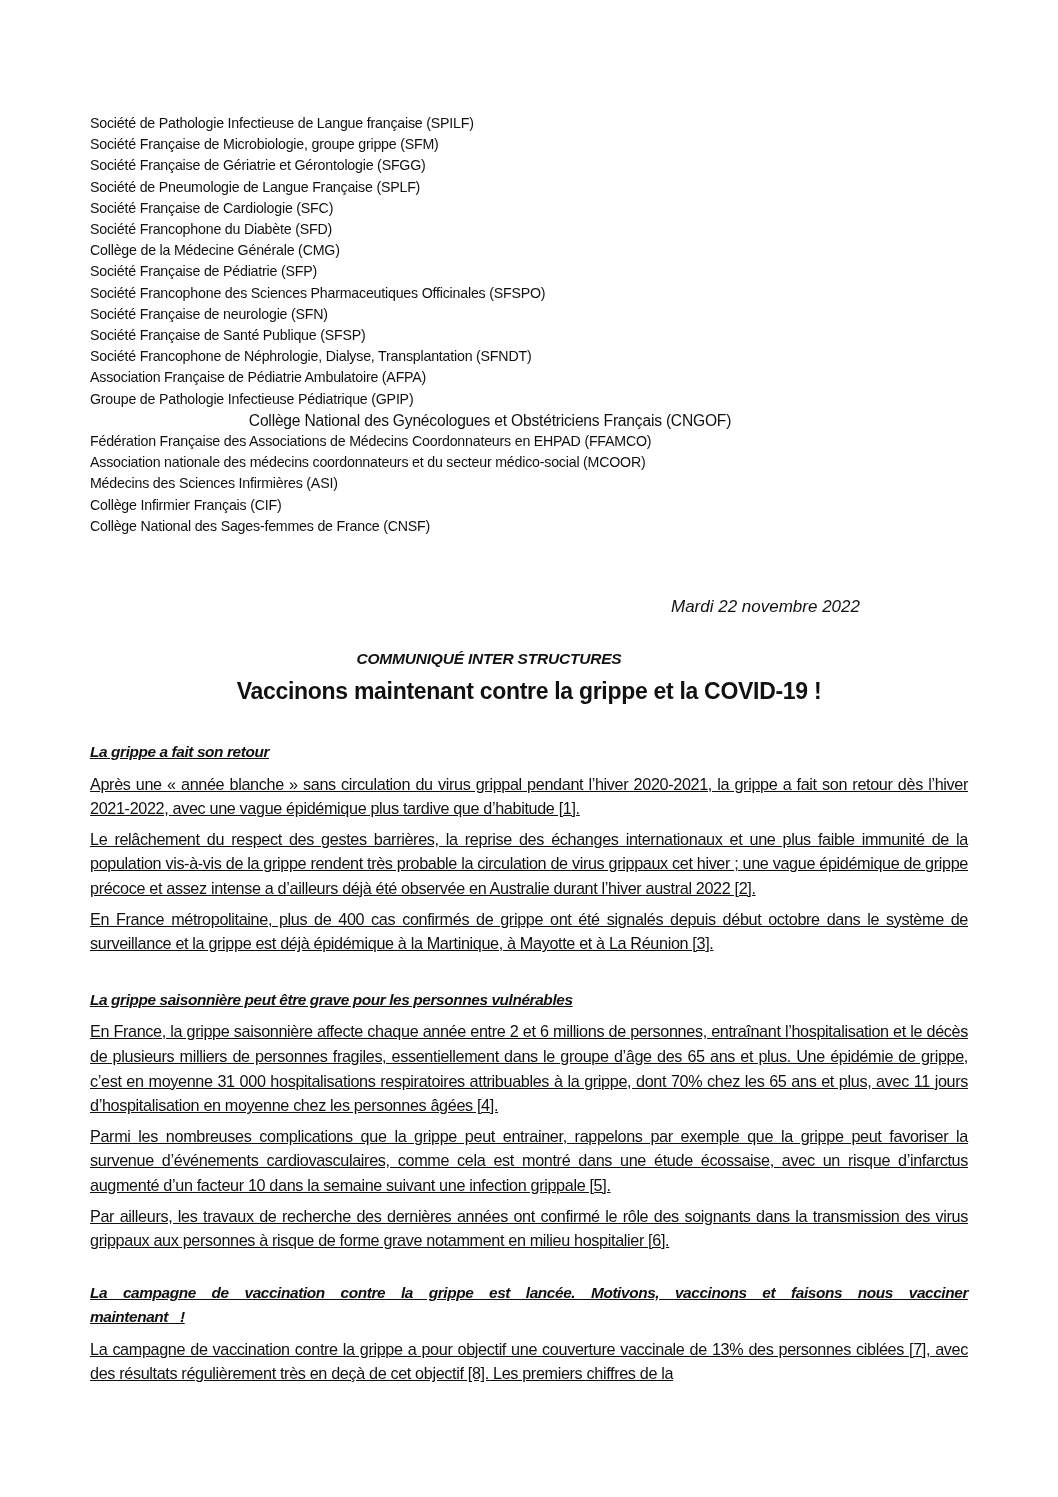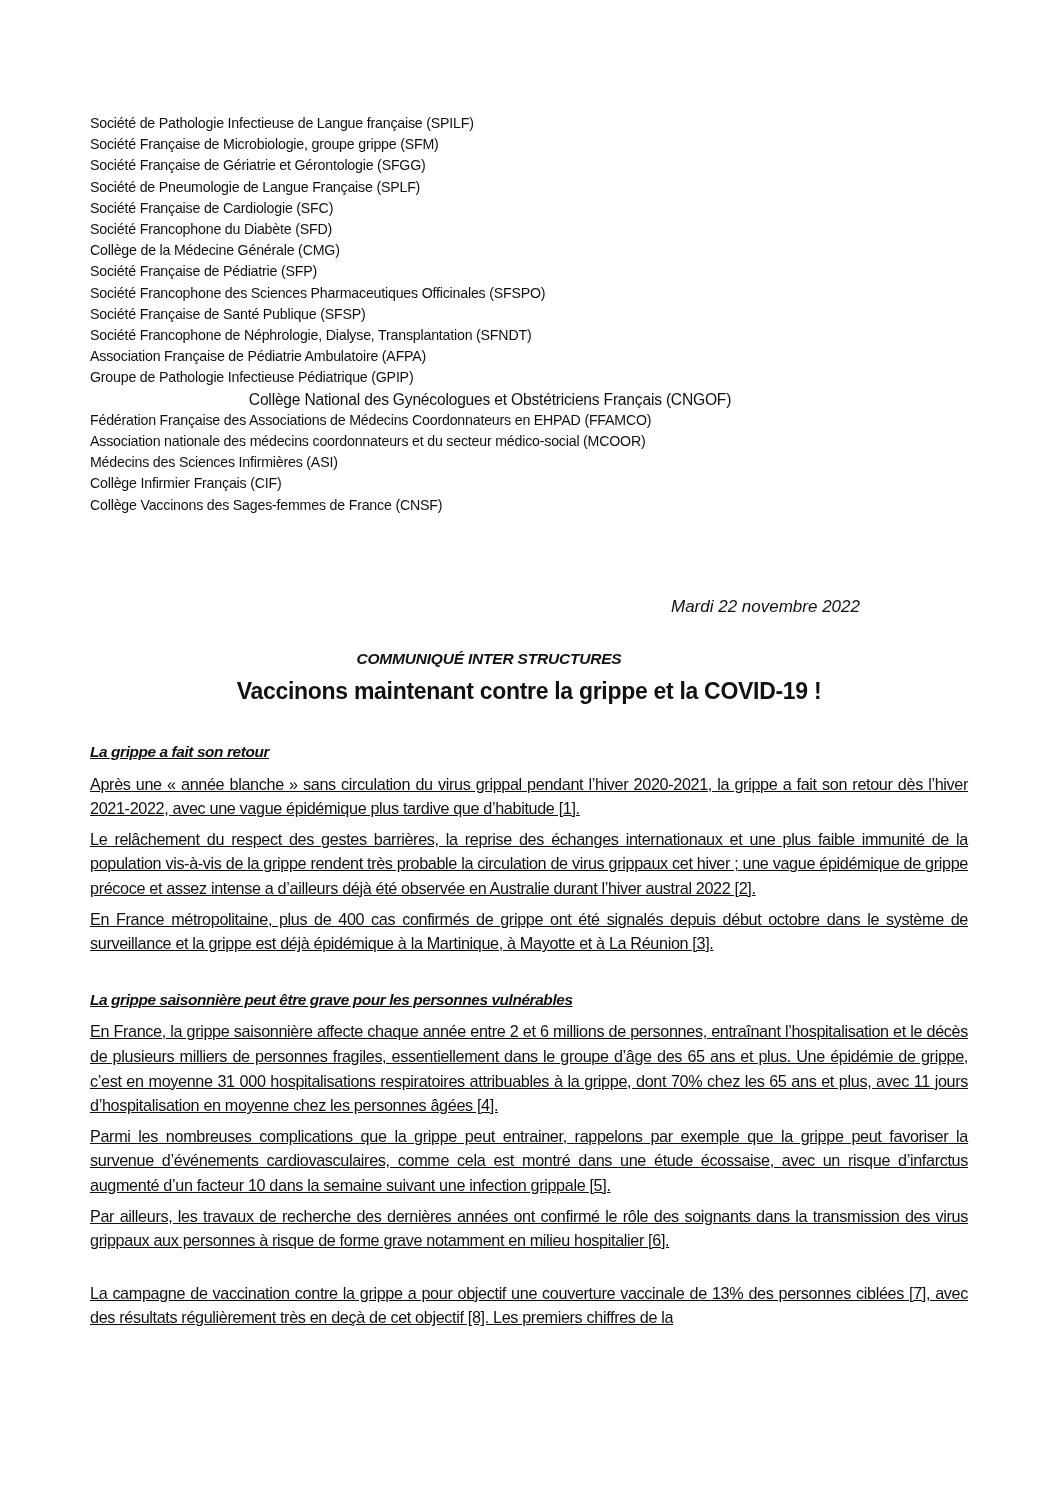--- a/index.html
+++ b/index.html
@@ -94,30 +94,31 @@
   <div class="orgs">
     <div class="org">Société de Pathologie Infectieuse de Langue française (SPILF)</div>
     <div class="org">Société Française de Microbiologie, groupe grippe (SFM)</div>
     <div class="org">Société Française de Gériatrie et Gérontologie (SFGG)</div>
     <div class="org">Société de Pneumologie de Langue Française (SPLF)</div>
     <div class="org">Société Française de Cardiologie (SFC)</div>
     <div class="org">Société Francophone du Diabète (SFD)</div>
     <div class="org">Collège de la Médecine Générale (CMG)</div>
     <div class="org">Société Française de Pédiatrie (SFP)</div>
     <div class="org">Société Francophone des Sciences Pharmaceutiques Officinales (SFSPO)</div>
+    <div class="org">Société Française de neurologie (SFN)</div>
     <div class="org">Société Française de Santé Publique (SFSP)</div>
     <div class="org">Société Francophone de Néphrologie, Dialyse, Transplantation (SFNDT)</div>
     <div class="org">Association Française de Pédiatrie Ambulatoire (AFPA)</div>
     <div class="org">Groupe de Pathologie Infectieuse Pédiatrique (GPIP)</div>
     <div class="org larger">Collège National des Gynécologues et Obstétriciens Français (CNGOF)</div>
     <div class="org">Fédération Française des Associations de Médecins Coordonnateurs en EHPAD (FFAMCO)</div>
     <div class="org">Association nationale des médecins coordonnateurs et du secteur médico-social (MCOOR)</div>
     <div class="org">Médecins des Sciences Infirmières (ASI)</div>
     <div class="org">Collège Infirmier Français (CIF)</div>
-    <div class="org">Collège Vaccinons des Sages-femmes de France (CNSF)</div>
+    <div class="org">Collège National des Sages-femmes de France (CNSF)</div>
   </div>
 
   <div class="date">Mardi 22 novembre 2022</div>
 
   <div class="kicker">COMMUNIQUÉ INTER STRUCTURES</div>
   <div class="title">Vaccinons maintenant contre la grippe et la COVID-19 !</div>
 
   <div class="content">
 
     <div class="section first">
@@ -128,17 +129,18 @@
     </div>
 
     <div class="section">
       <div class="section-heading">La grippe saisonnière peut être grave pour les personnes vulnérables</div>
       <p class="para">En France, la grippe saisonnière affecte chaque année entre 2 et 6 millions de personnes, entraînant l’hospitalisation et le décès de plusieurs milliers de personnes fragiles, essentiellement dans le groupe d’âge des 65 ans et plus. Une épidémie de grippe, c’est en moyenne 31 000 hospitalisations respiratoires attribuables à la grippe, dont 70% chez les 65 ans et plus, avec 11 jours d’hospitalisation en moyenne chez les personnes âgées [4].</p>
       <p class="para">Parmi les nombreuses complications que la grippe peut entrainer, rappelons par exemple que la grippe peut favoriser la survenue d’événements cardiovasculaires, comme cela est montré dans une étude écossaise, avec un risque d’infarctus augmenté d’un facteur 10 dans la semaine suivant une infection grippale [5].</p>
       <p class="para">Par ailleurs, les travaux de recherche des dernières années ont confirmé le rôle des soignants dans la transmission des virus grippaux aux personnes à risque de forme grave notamment en milieu hospitalier [6].</p>
     </div>
 
     <div class="section">
+      <div class="section-heading justified">La campagne de vaccination contre la grippe est lancée. Motivons, vaccinons et faisons nous vacciner maintenant !</div>
       <p class="para">La campagne de vaccination contre la grippe a pour objectif une couverture vaccinale de 13% des personnes ciblées [7], avec des résultats régulièrement très en deçà de cet objectif [8]. Les premiers chiffres de la</p>
     </div>
 
   </div>
 </div>
 
 </body></html>

